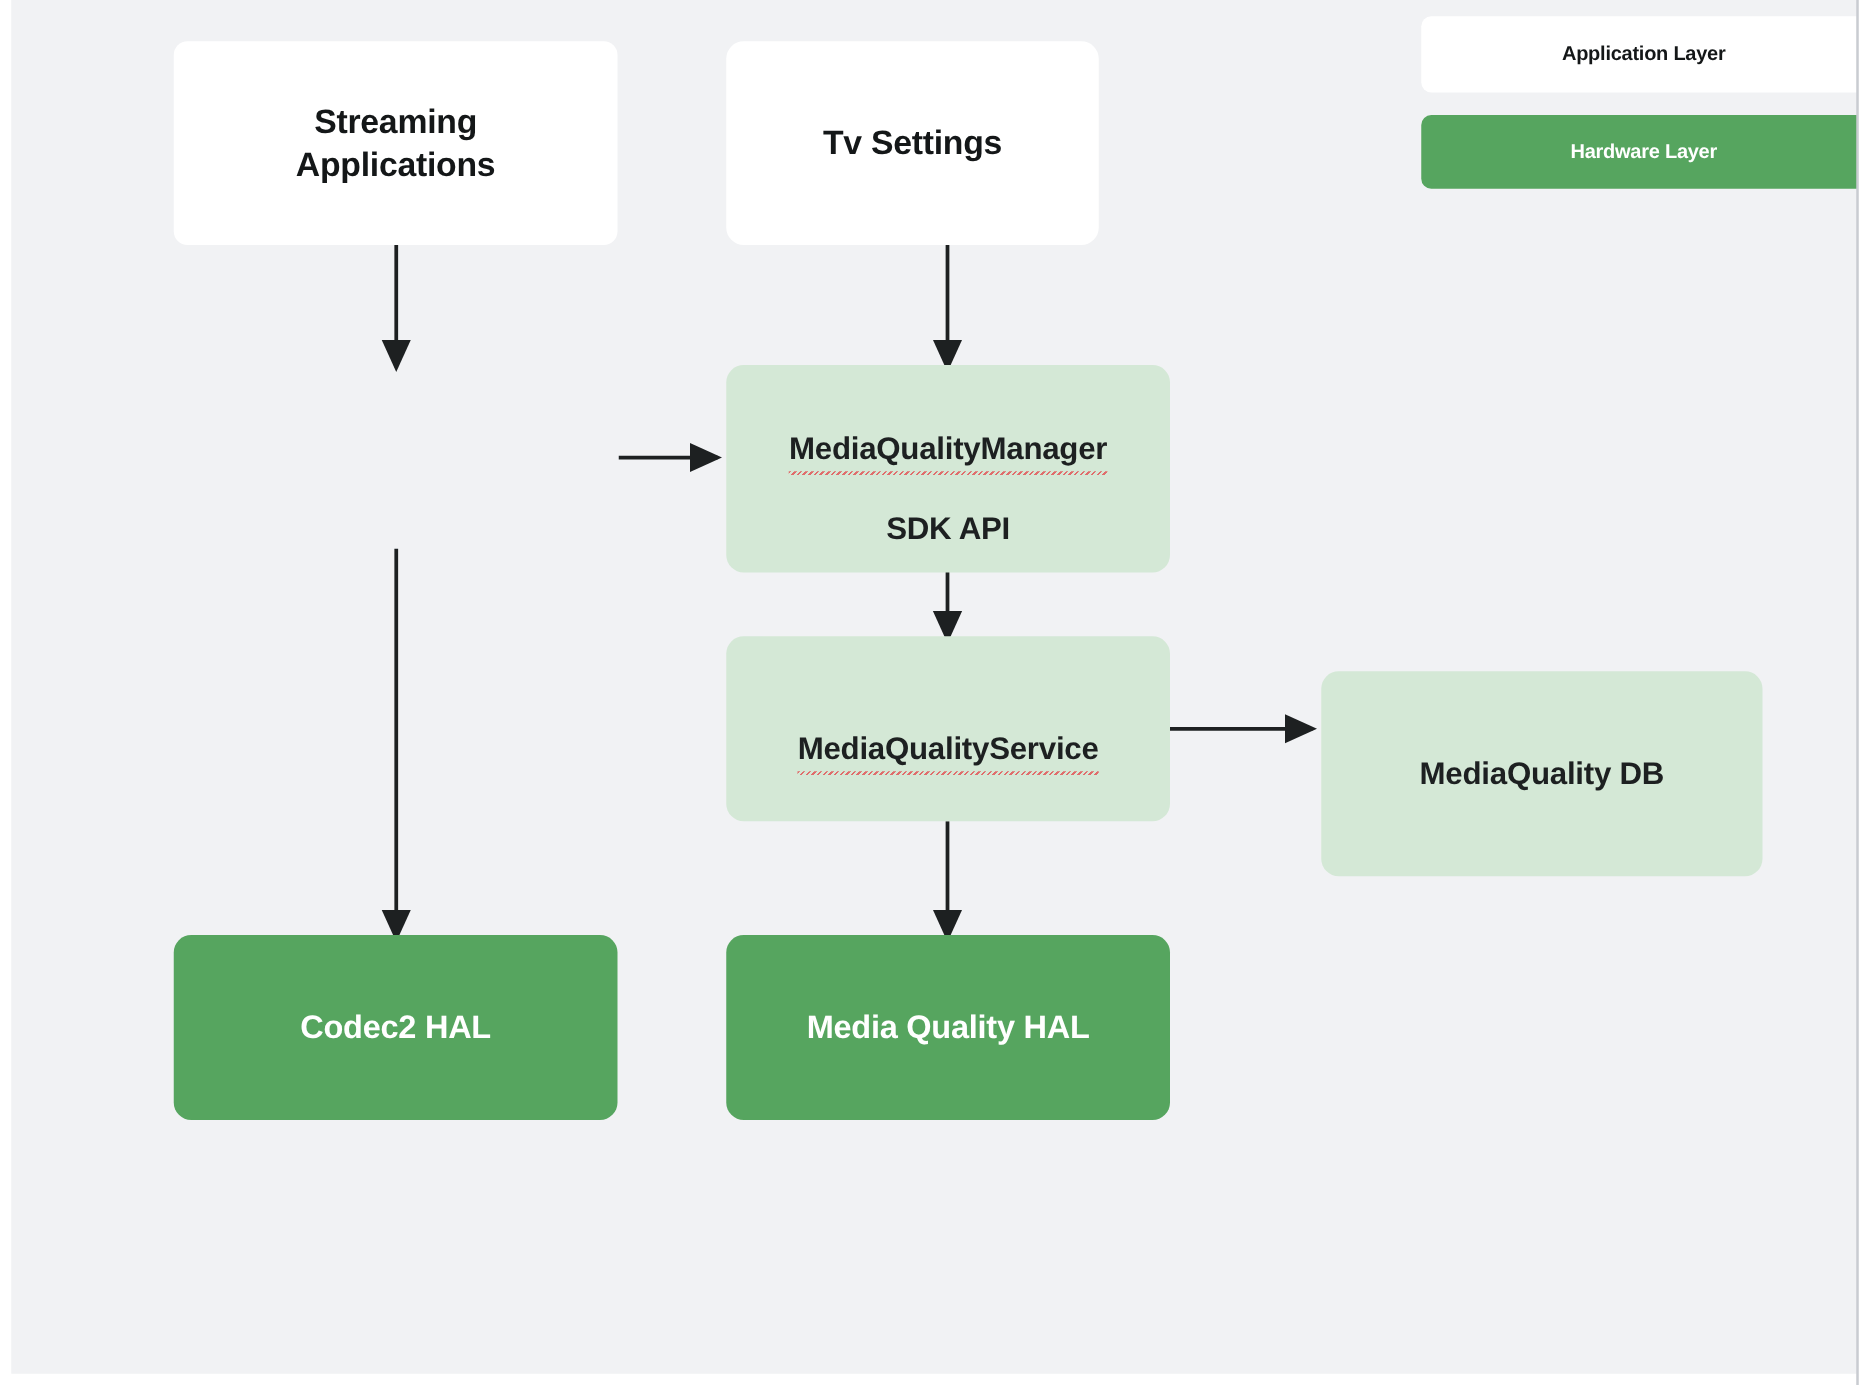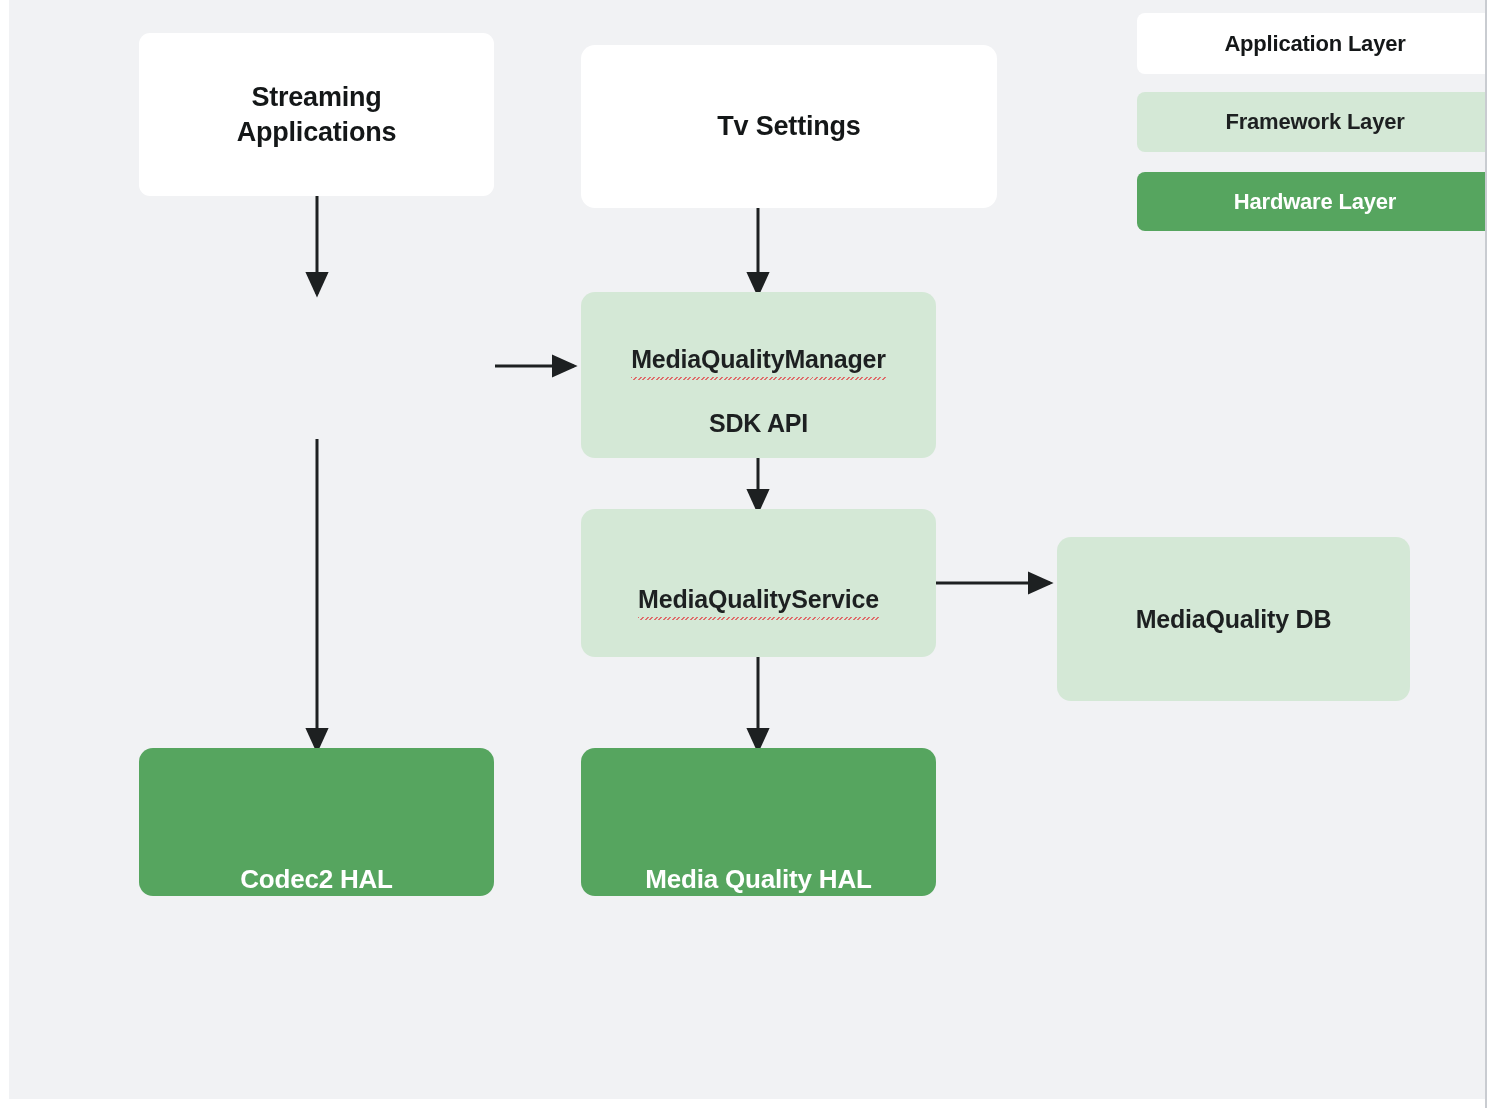--- a/index.html
+++ b/index.html
@@ -69,21 +69,21 @@
     color: #1d2021;
   }
   .layer-hardware {
     background: #56a55f;
     color: #ffffff;
   }
 
   
   .t-app   { font-size: 27px; font-weight: 700; }
   .t-frame { font-size: 25px; font-weight: 700; }
-  .t-hw    { font-size: 26px; font-weight: 700; align-items: flex-end; }
+  .t-hw    { font-size: 26px; font-weight: 700; }
 
   
   .squiggle {
     position: relative;
     display: inline-block;
   }
   .squiggle::after {
     content: "";
     position: absolute;
     left: 0;
@@ -104,21 +104,21 @@
     top: 13px;
     width: 356px;
   }
   .legend-item {
     box-sizing: border-box;
     width: 356px;
     border-radius: 8px;
     display: flex;
     align-items: center;
     justify-content: center;
-    font-size: 22px;
+    font-size: 16px;
     font-weight: 700;
     letter-spacing: -0.2px;
   }
   #legend-app {
     height: 61px;
     background: #ffffff;
     color: #141718;
     margin-bottom: 18px;
   }
   #legend-framework {
@@ -184,21 +184,21 @@
       <g>
         <line x1="749" y1="657" x2="749" y2="750" stroke="#1d2021" stroke-width="3" marker-end="url(#arrowhead)"></line>
       </g>
     </svg>
 
     <div class="node layer-app t-app" style="left:130px; top:33px; width:355px; height:163px;border-radius:11px;">
       <span class="label">Streaming
 Applications</span>
     </div>
 
-    <div class="node layer-app t-app" style="left:572px; top:45px; width:416px; height:163px;">
+    <div class="node layer-app t-app" style="left:572px; top:33px; width:298px; height:163px;">
       <span class="label">Tv Settings</span>
     </div>
 
 
     <div class="node layer-framework t-frame" style="left:572px; top:292px; width:355px; height:166px;">
       <span class="label">
         <span class="squiggle">MediaQualityManager</span><br>
         <span>SDK API</span>
       </span>
     </div>
@@ -218,23 +218,20 @@
     </div>
 
     <div class="node layer-hardware t-hw" style="left:572px; top:748px; width:355px; height:148px;">
       <span class="label">Media Quality HAL</span>
     </div>
 
     <div id="legend">
       <div class="legend-item" id="legend-app">
         <span>Application Layer</span>
       </div>
-      <div class="legend-item" id="legend-framework">
-        <span>Framework Layer</span>
-      </div>
       <div class="legend-item" id="legend-hardware">
         <span>Hardware Layer</span>
       </div>
     </div>
 
   </div>
 
   <div id="right-rule"></div>
 </div>
 

